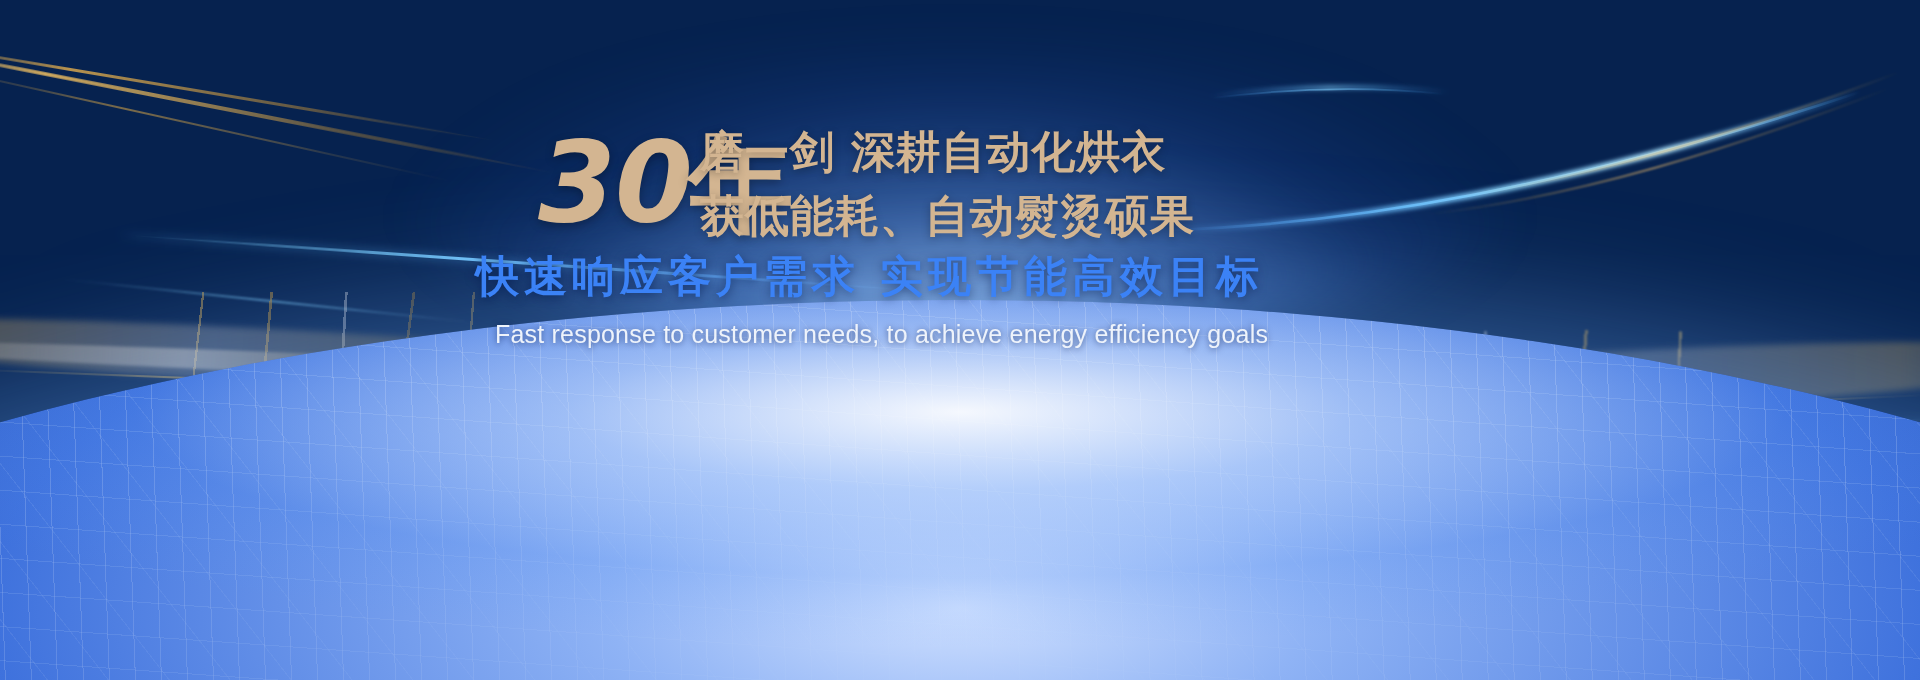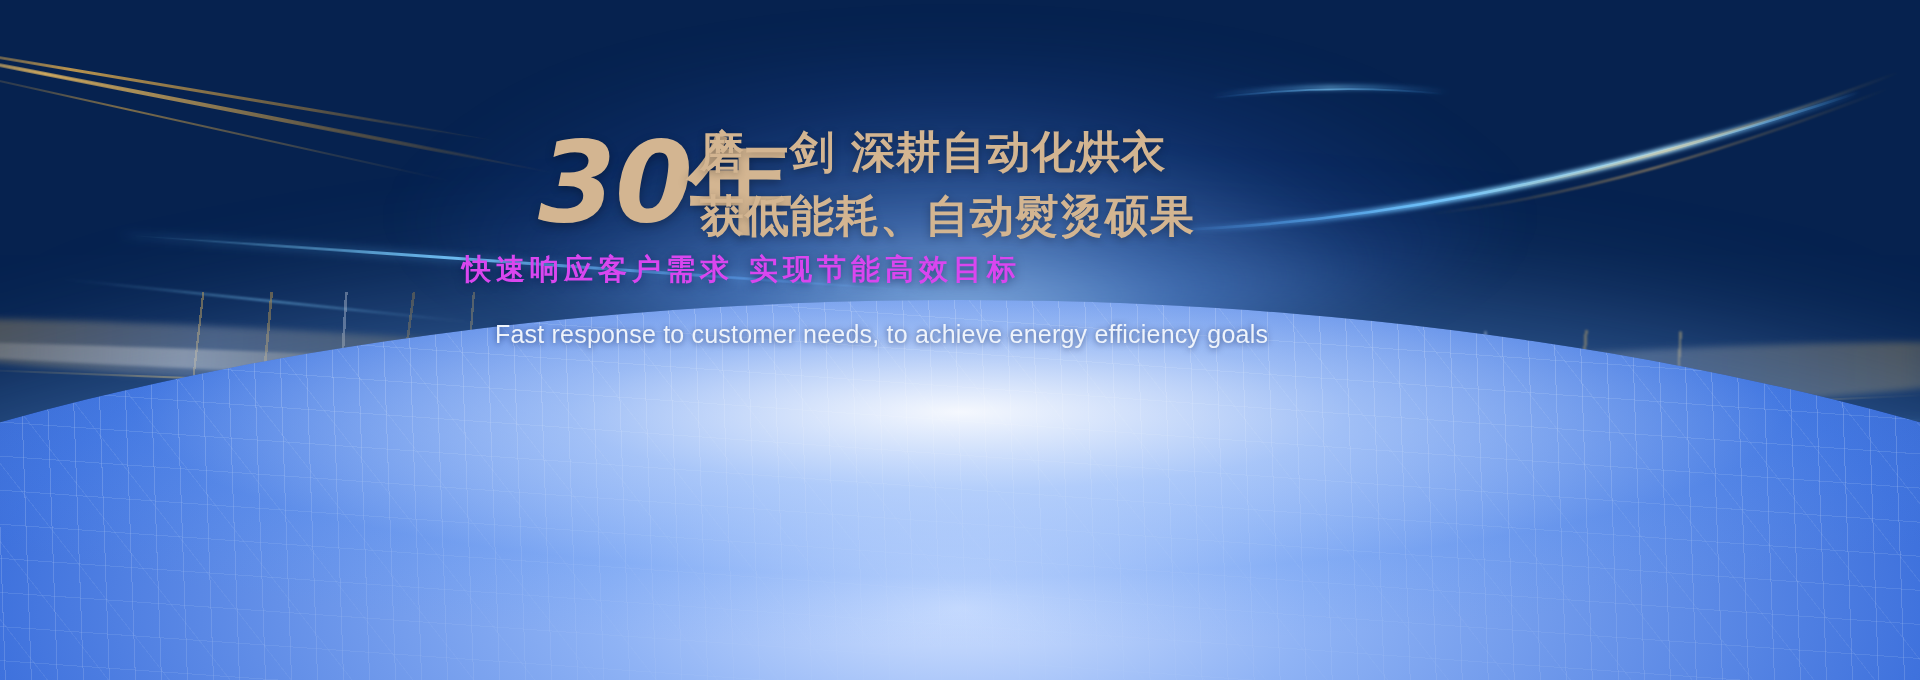--- a/index.html
+++ b/index.html
@@ -130,24 +130,24 @@
   .gold-lines{ position:absolute; left:700px; top:130px; }
   .gold-line{
     font-family:"DejaVu Sans","Liberation Sans",sans-serif;
     font-size:44px; font-weight:700; line-height:1;
     color:#d3b591; letter-spacing:1px; white-space:nowrap;
     text-shadow:0 2px 8px rgba(0,0,0,.3);
   }
   .gold-line.l1{ margin-bottom:20px; }
 
   .white-line{
-    position:absolute; left:462px; top:255px;
-    font-family:"DejaVu Sans","Liberation Sans",sans-serif;
-    font-size:29px; font-weight:700; line-height:1;
-    color:#d946ef; letter-spacing:5px; white-space:nowrap;
+    position:absolute; left:476px; top:255px;
+    font-family:"DejaVu Sans","Liberation Sans",sans-serif;
+    font-size:43px; font-weight:700; line-height:1;
+    color:#3b82f6; letter-spacing:5px; white-space:nowrap;
     text-shadow:0 2px 10px rgba(0,20,70,.55);
   }
 
   .en-line{
     position:absolute; left:463px; top:322px;
     font-family:"Liberation Sans","DejaVu Sans",sans-serif;
     font-size:25px; font-weight:400; line-height:1;
     color:#eef3fb; letter-spacing:.2px; white-space:nowrap;
     text-shadow:0 1px 6px rgba(0,20,70,.6);
     margin-left:32px;

